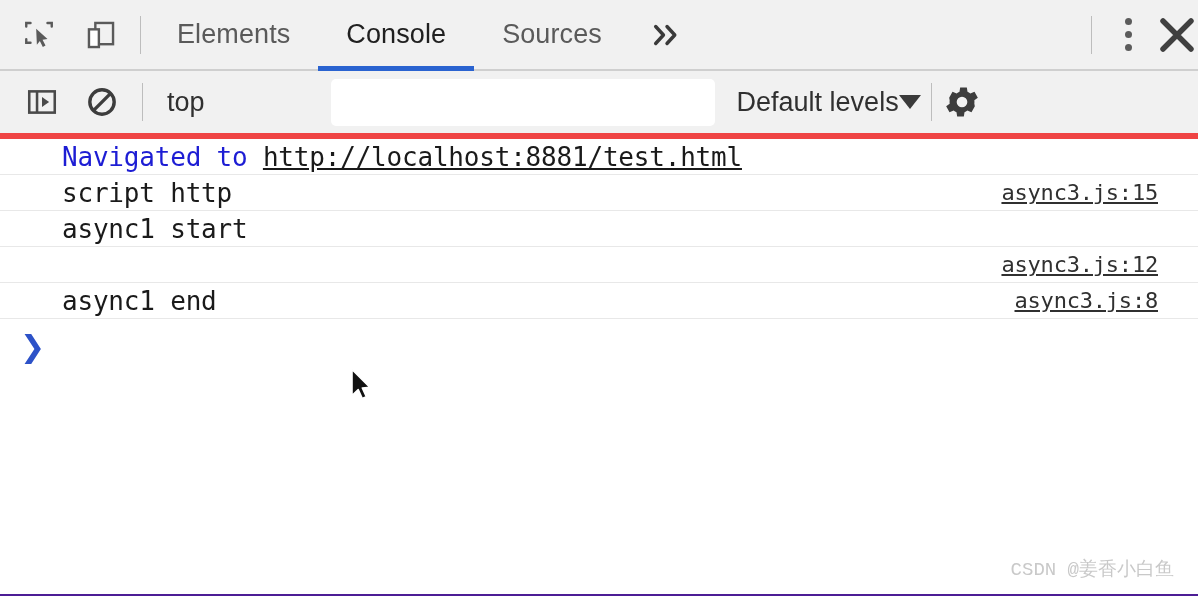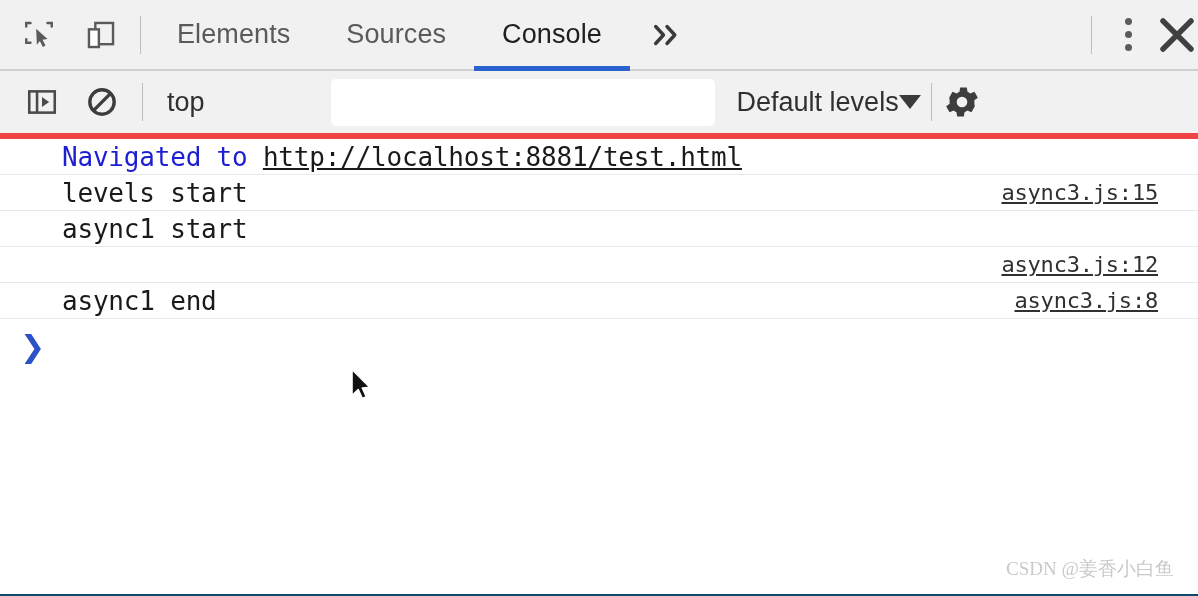--- a/index.html
+++ b/index.html
@@ -12,21 +12,21 @@
     height: 596px;
     overflow: hidden;
     font-family: "Liberation Sans", sans-serif;
     -webkit-font-smoothing: antialiased;
   }
 
   #devtools {
     position: relative;
     width: 1198px;
     height: 596px;
-    background: #0c4a6e;
+    background: #4c1d95;
   }
 
   
   .tabbar {
     position: relative;
     height: 71px;
     background: #f1f1f1;
     border-bottom: 2px solid #cfcfcf;
     display: flex;
     align-items: center;
@@ -263,21 +263,21 @@
     height: 40px;
   }
 
   
   .watermark {
     position: absolute;
     right: 24px;
     bottom: 14px;
     font-size: 19px;
     color: #c9c9c9;
-    font-family: Liberation Serif, serif;
+    font-family: Liberation Mono, monospace;
     white-space: nowrap;
     user-select: none;
   }
 
   
   .mouse-cursor {
     position: absolute;
     left: 350px;
     top: 368px;
     width: 22px;
@@ -305,26 +305,26 @@
         <rect x="3.5" y="8" width="7" height="12.5" fill="#ffffff" stroke="#5a5a5a" stroke-width="1.7"></rect>
       </svg>
     </div>
 
     <div class="tb-sep"></div>
 
     <div class="tab">
       <span>Elements</span>
     </div>
 
+    <div class="tab active">
+      <span>Console</span>
+    </div>
+
     <div class="tab">
       <span>Sources</span>
-    </div>
-
-    <div class="tab active">
-      <span>Console</span>
     </div>
 
     <div class="tab-more">
       <svg width="34" height="26" viewBox="0 0 24 18" aria-hidden="true">
         <path d="M4 3l5.5 6L4 15M12 3l5.5 6L12 15" fill="none" stroke="#3a3a3a" stroke-width="2.4" stroke-linecap="round" stroke-linejoin="round"></path>
       </svg>
     </div>
 
     <div class="tabbar-spacer"></div>
 
@@ -382,21 +382,21 @@
     </div>
   </div>
 
   <div class="console-body">
 
     <div class="msg-row">
       <div class="msg-text nav"><span>Navigated to </span><a class="msg-link-inline" href="#">http://localhost:8881/test.html</a></div>
     </div>
 
     <div class="msg-row">
-      <div class="msg-text">levels start</div>
+      <div class="msg-text">script http</div>
       <a class="msg-source" href="#">async3.js:15</a>
     </div>
 
     <div class="msg-row">
       <div class="msg-text">async1 start</div>
     </div>
 
     <div class="msg-row">
       <a class="msg-source" href="#">async3.js:12</a>
     </div>

